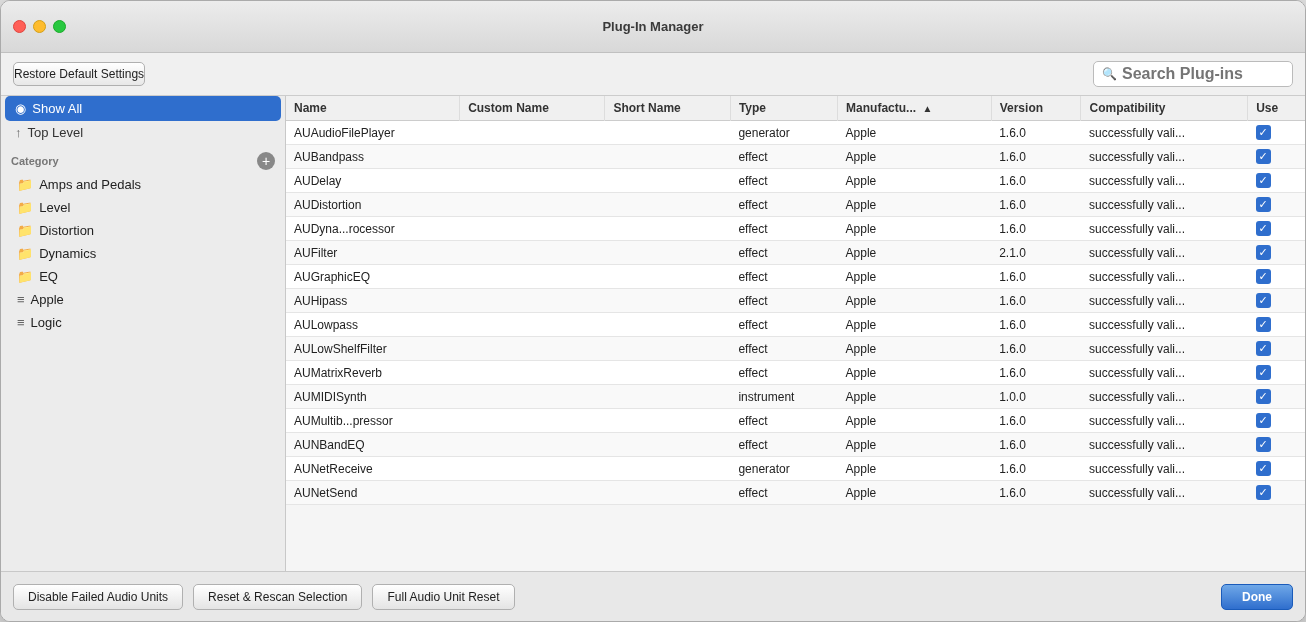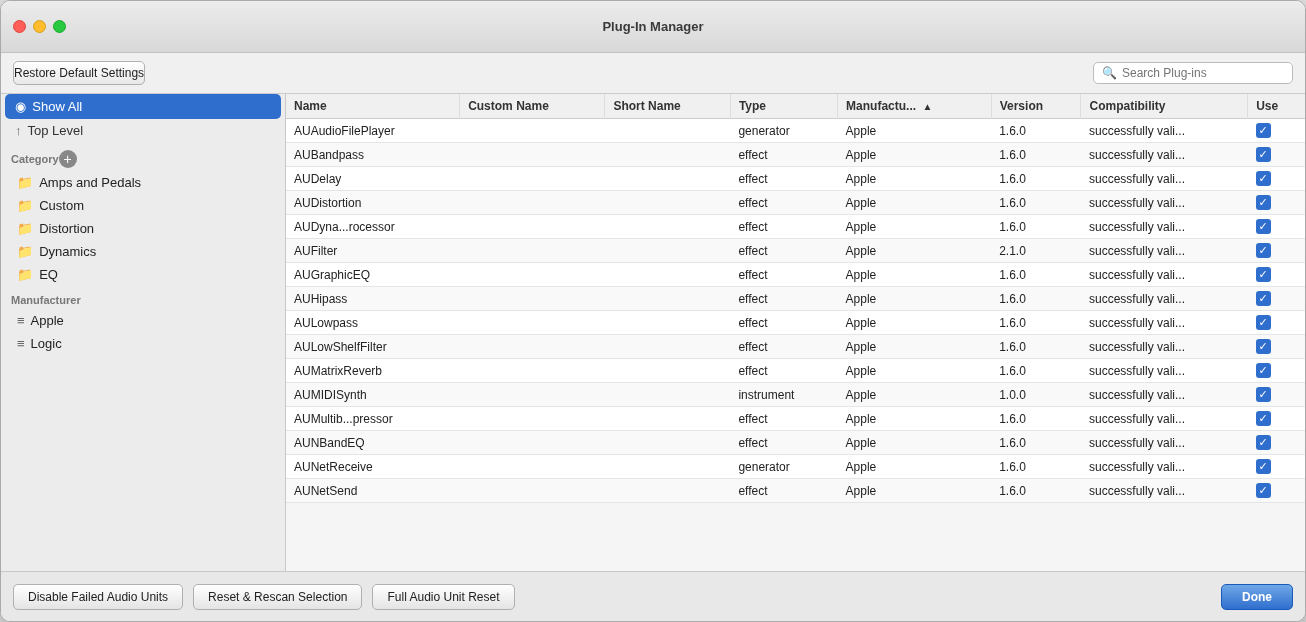--- a/index.html
+++ b/index.html
@@ -76,24 +76,25 @@
       background: #fff;
       border: 1px solid #bbb;
       border-radius: 5px;
       padding: 3px 8px;
       width: 200px;
     }
     .search-icon { color: #888; margin-right: 5px; font-size: 12px; }
     .search-input {
       border: none;
       outline: none;
-      font-size: 12px;
+      font-size: 16px;
       color: #c2410c;
       background: transparent;
       width: 100%;
+      font-weight: bold;
     }
     .main-content {
       display: flex;
       flex: 1;
       overflow: hidden;
     }
     .sidebar {
       width: 285px;
       min-width: 285px;
       background: #ececec;
@@ -113,20 +114,21 @@
     .sidebar-item.active {
       background: #2f6ecd;
       color: #fff;
       border-radius: 5px;
       margin: 0 4px;
     }
     .sidebar-item .icon { margin-right: 6px; font-size: 13px; }
     .sidebar-section-header {
       display: flex;
       align-items: center;
+      justify-content: space-between;
       padding: 8px 10px 3px 10px;
       font-size: 11px;
       font-weight: 600;
       color: #777;
     }
     .add-btn {
       width: 18px;
       height: 18px;
       border-radius: 50%;
       background: #888;
@@ -286,38 +288,35 @@
         <span>Category</span>
         <button class="add-btn">+</button>
       </div>
 
       <div class="sidebar-category-item">
         <span class="folder-icon">📁</span>
         <span>Amps and Pedals</span>
       </div>
       <div class="sidebar-category-item">
         <span class="folder-icon">📁</span>
-        <span>Custom</span>
+        <span>Level</span>
       </div>
       <div class="sidebar-category-item">
         <span class="folder-icon">📁</span>
         <span>Distortion</span>
       </div>
       <div class="sidebar-category-item">
         <span class="folder-icon">📁</span>
         <span>Dynamics</span>
       </div>
       <div class="sidebar-category-item">
         <span class="folder-icon">📁</span>
         <span>EQ</span>
       </div>
 
-      <div class="sidebar-section-header">
-        <span>Manufacturer</span>
-      </div>
       <div class="sidebar-category-item">
         <span style="margin-right:6px;color:#666;font-size:13px;">≡</span>
         <span>Apple</span>
       </div>
       <div class="sidebar-category-item">
         <span style="margin-right:6px;color:#666;font-size:13px;">≡</span>
         <span>Logic</span>
       </div>
     </div>
 

